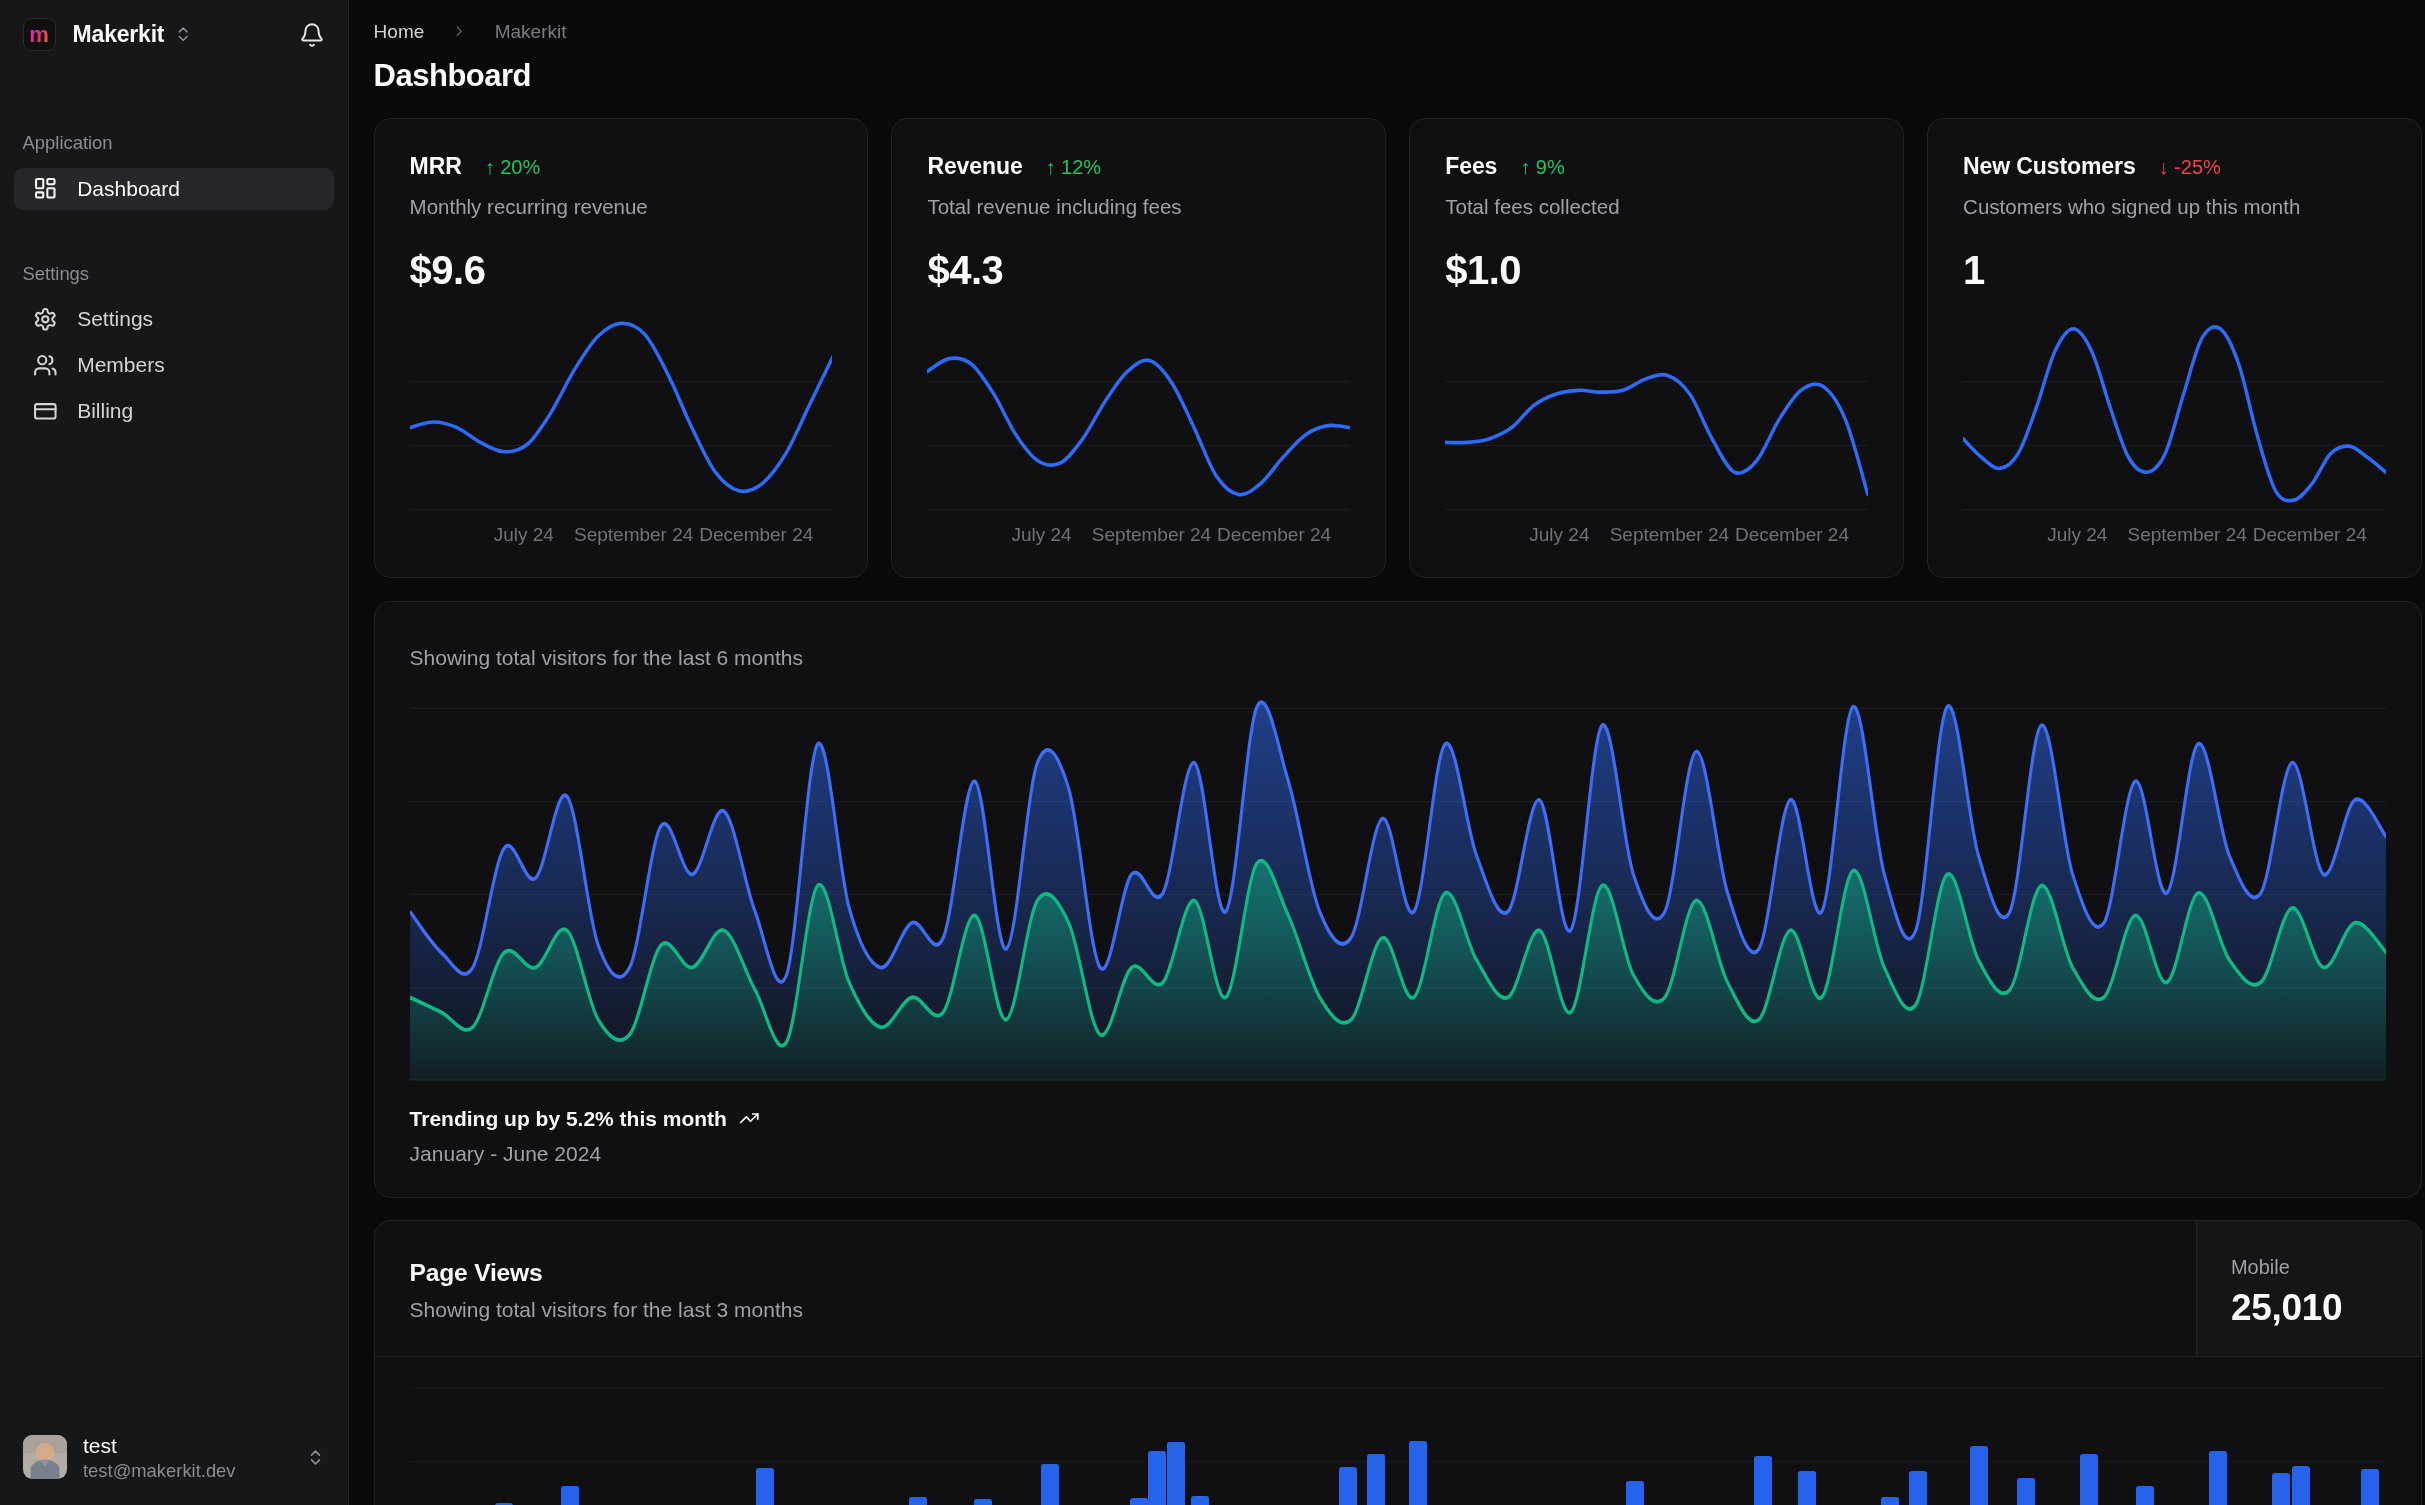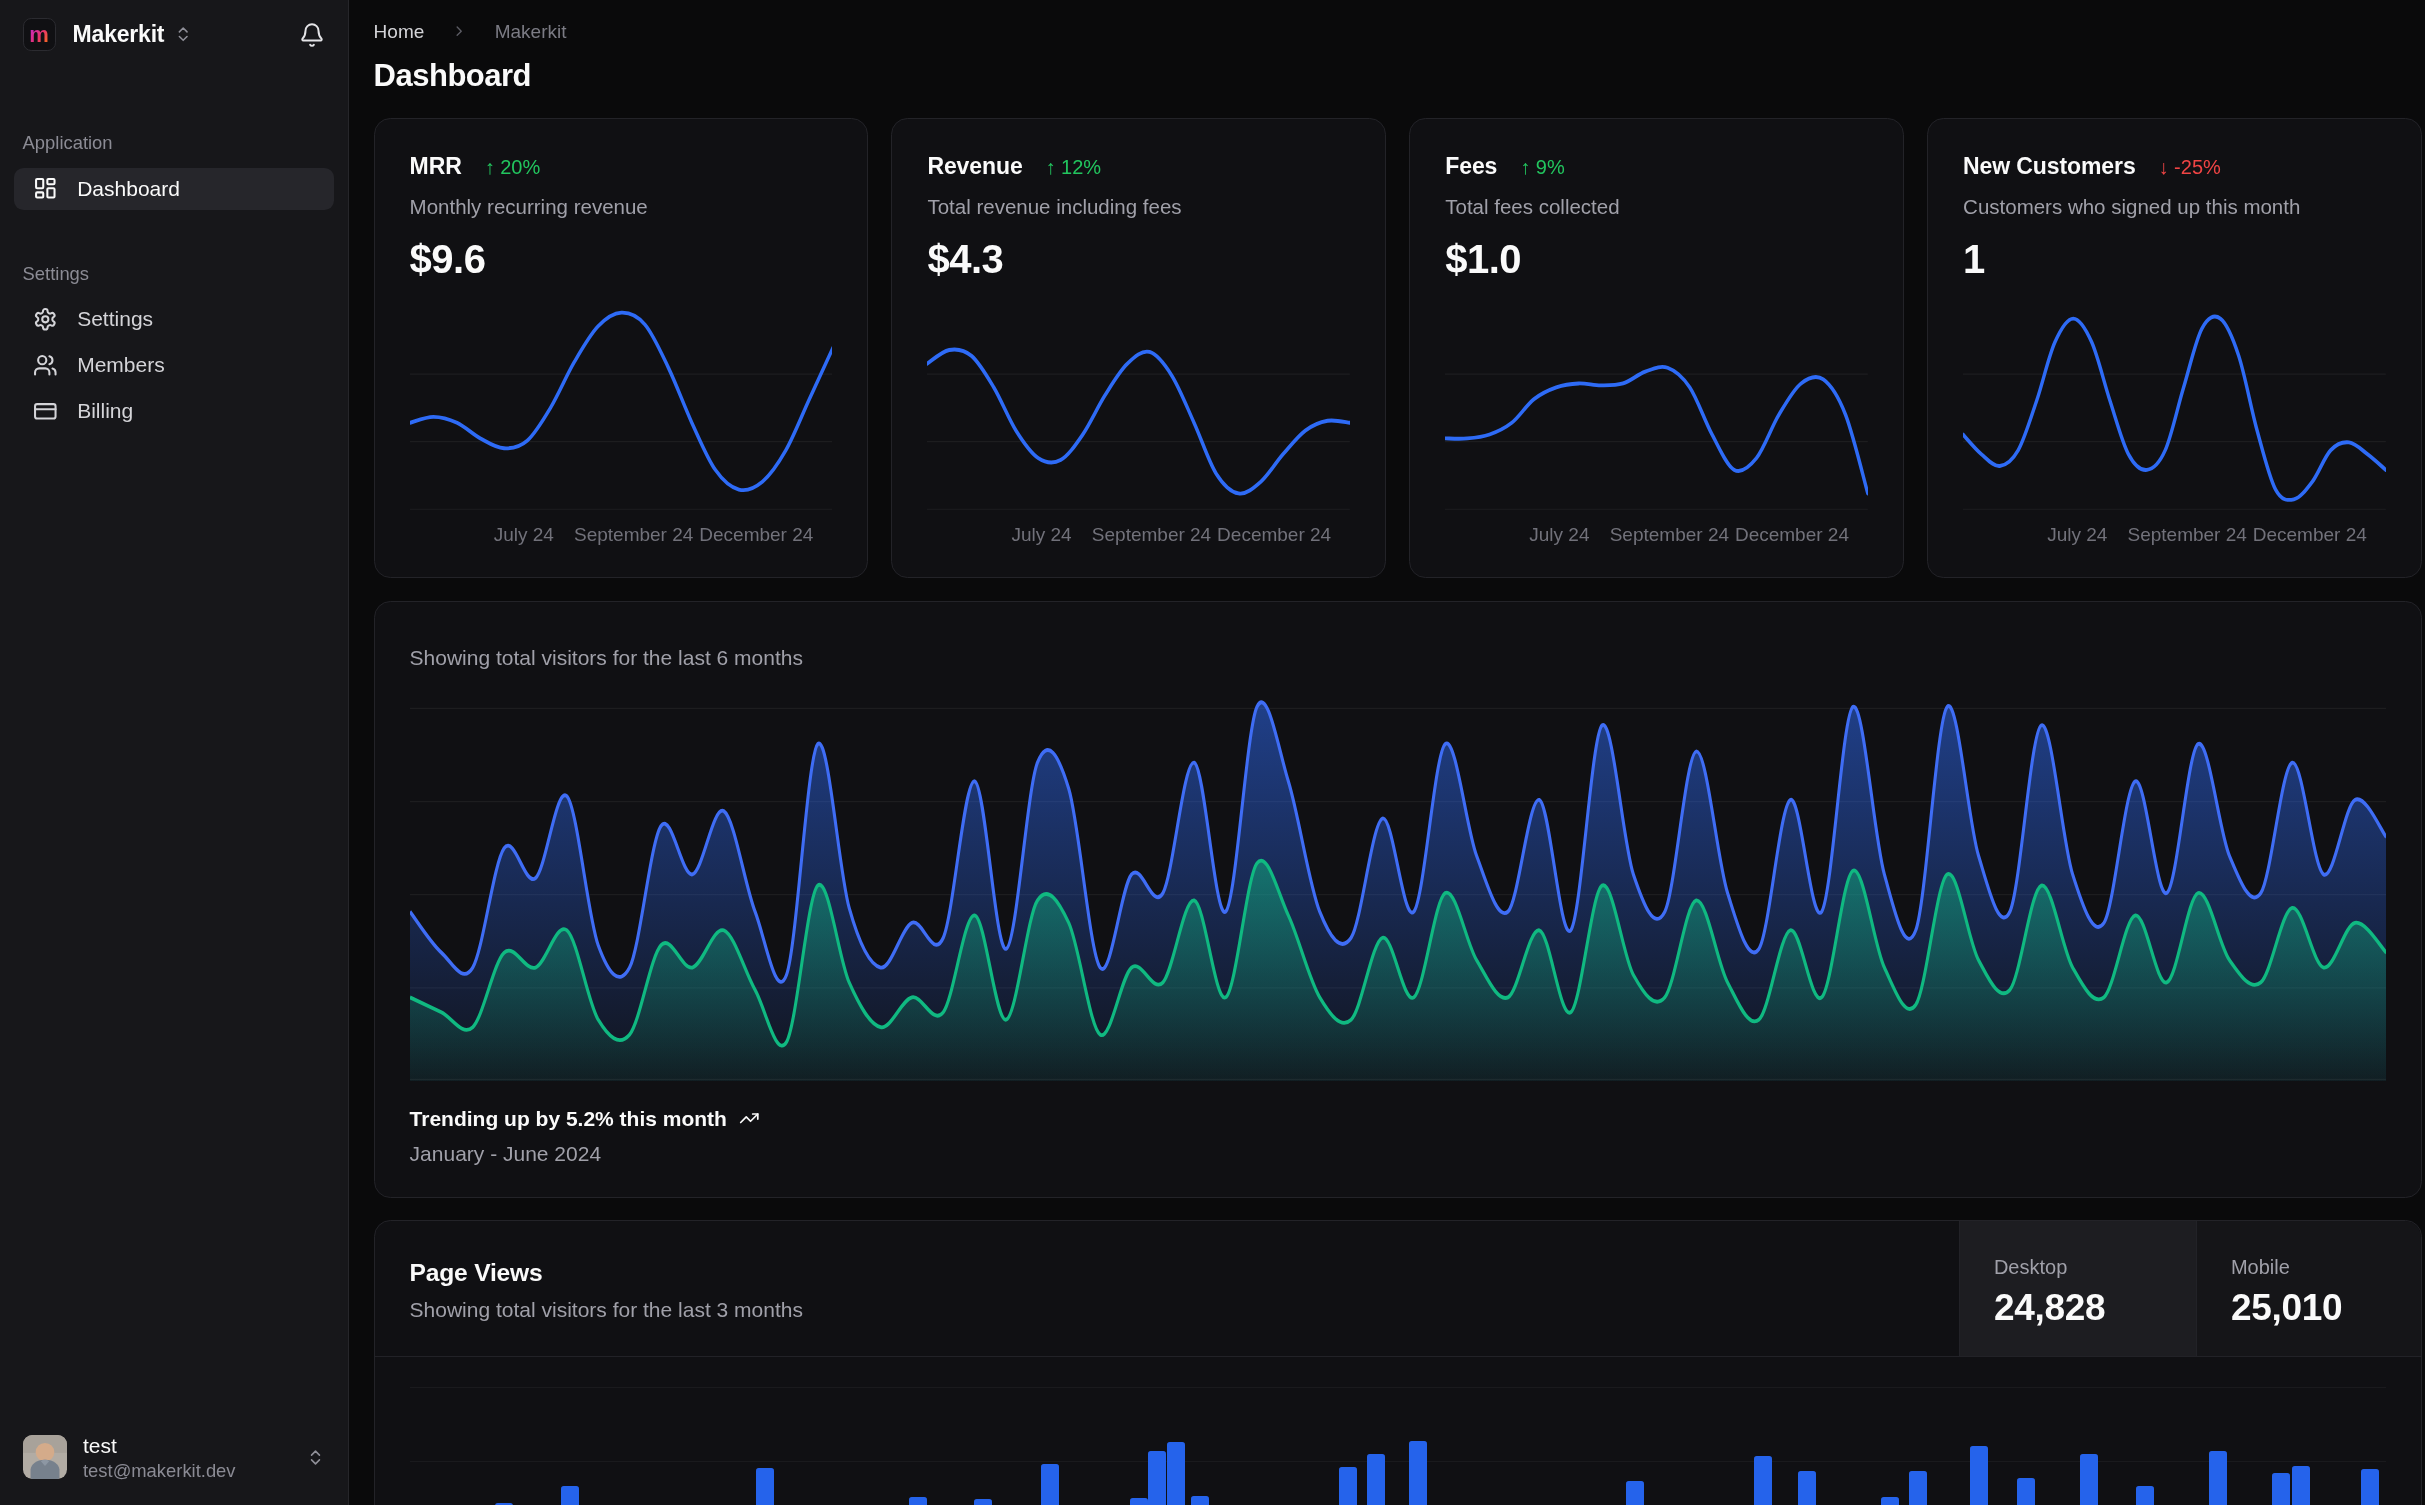--- a/index.html
+++ b/index.html
@@ -44,21 +44,21 @@
 
   .cards-grid { display:grid; grid-template-columns:repeat(4,1fr); gap:23px; margin-top:24.6px; }
   .stat-card { background:#101013; border:0.7px solid #232328; border-radius:16.4px; height:460px;
     padding:34px 35px 24.6px; display:flex; flex-direction:column; }
   .stat-head { display:flex; align-items:baseline; gap:23px; }
   .stat-title { font-size:23px; font-weight:700; letter-spacing:-0.1px; }
   .stat-badge { font-size:20px; font-weight:500; display:flex; align-items:center; gap:5.5px; }
   .stat-badge.up { color:#22c55e; }
   .stat-badge.down { color:#ef4444; }
   .stat-desc { font-size:20.5px; color:#a0a0a9; margin-top:15px; }
-  .stat-value { font-size:40px; font-weight:700; letter-spacing:-0.5px; margin-top:18px; }
+  .stat-value { font-size:40px; font-weight:700; letter-spacing:-0.5px; margin-top:29px; }
   .spark-wrap { flex:1; margin-top:23px; position:relative; }
   .spark-wrap svg { position:absolute; inset:0; width:100%; height:100%; }
   .spark-labels { position:relative; height:29px; margin-top:9.6px; }
   .spark-labels span { position:absolute; transform:translateX(-50%); font-size:19px; color:#71717a; white-space:nowrap; }
   .spark-labels .xl0 { left:27%; } .spark-labels .xl1 { left:53%; } .spark-labels .xl2 { left:82%; }
 
   .panel { background:#101013; border:0.7px solid #232328; border-radius:16.4px; margin-top:22.5px; }
   .visitors { padding:33px 35px 31px; height:597px; display:flex; flex-direction:column; }
   .panel-title { font-size:24.6px; font-weight:700; letter-spacing:-0.2px; }
   .panel-sub { font-size:21px; color:#a0a0a9; margin-top:11px; }
@@ -335,24 +335,20 @@
       </div>
     </section>
 
     <section class="panel pageviews">
       <div class="pv-header">
         <div class="pv-head-left">
           <div class="panel-title">Page Views</div>
           <div class="panel-sub">Showing total visitors for the last 3 months</div>
         </div>
         <div class="pv-toggle">
-          <div class="pv-box selected">
-            <div class="pv-box-label">Desktop</div>
-            <div class="pv-box-value">24,828</div>
-          </div>
           <div class="pv-box mobile">
             <div class="pv-box-label">Mobile</div>
             <div class="pv-box-value">25,010</div>
           </div>
         </div>
       </div>
       <div class="pv-chart">
         <div class="pv-grid" style="top:30px"></div>
         <div class="pv-grid" style="top:104px"></div>
       <div class="pv-bar" style="left: calc(4.8% - 9px); height: 255px;"></div>

